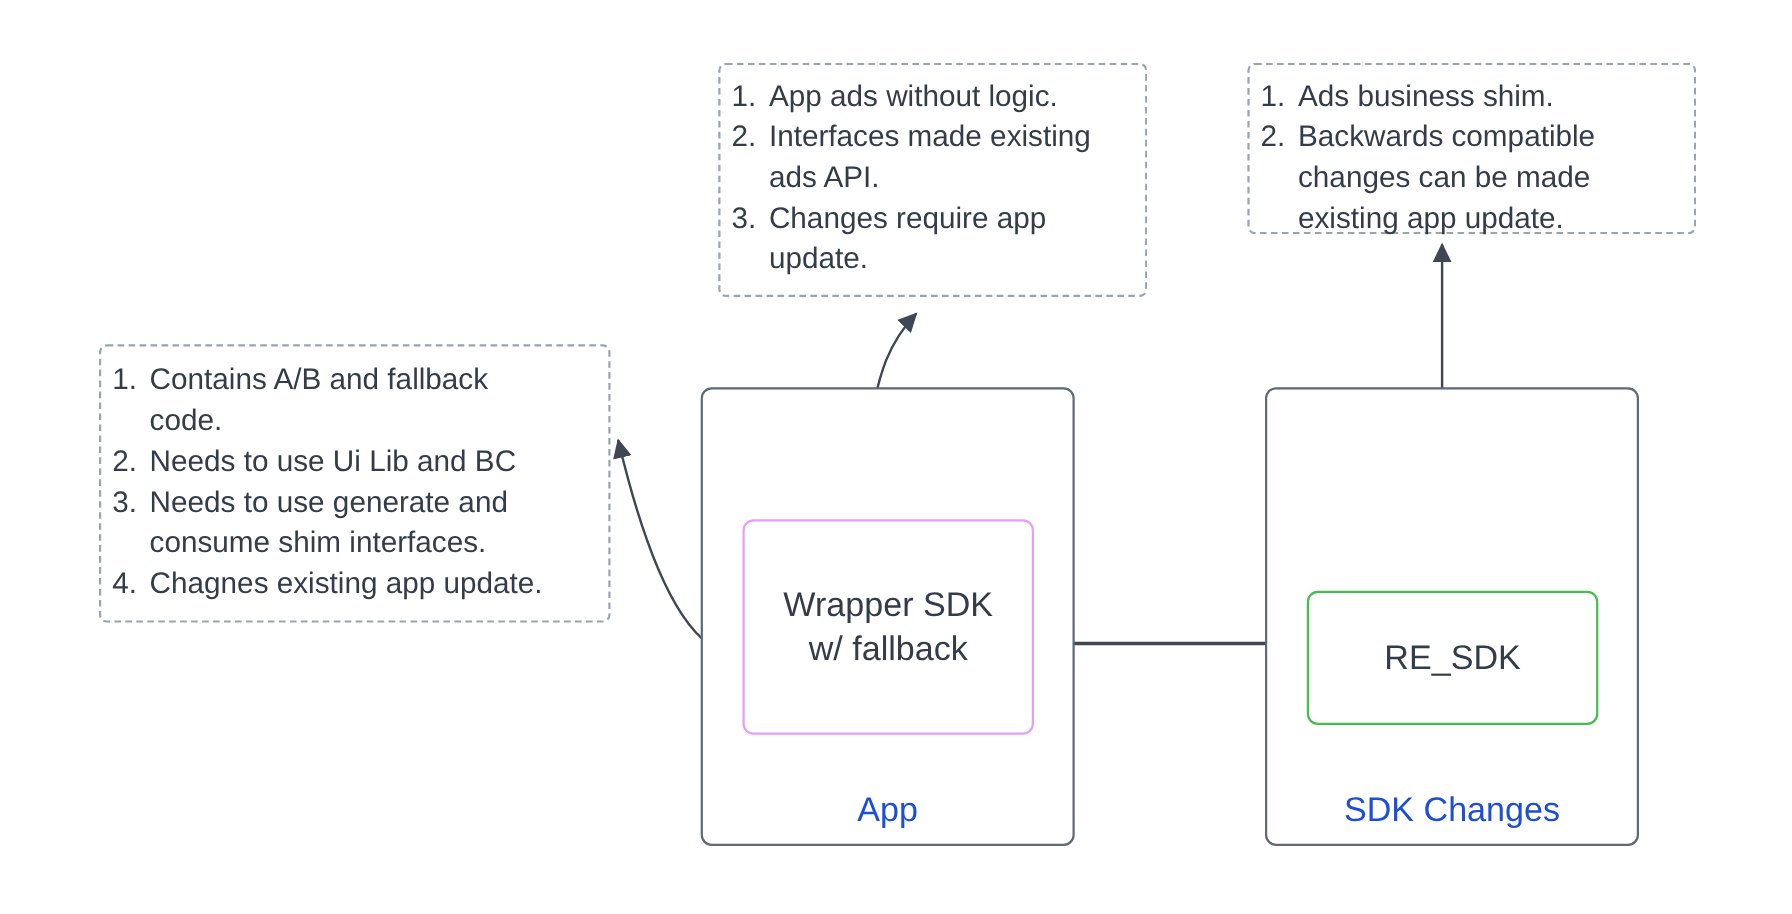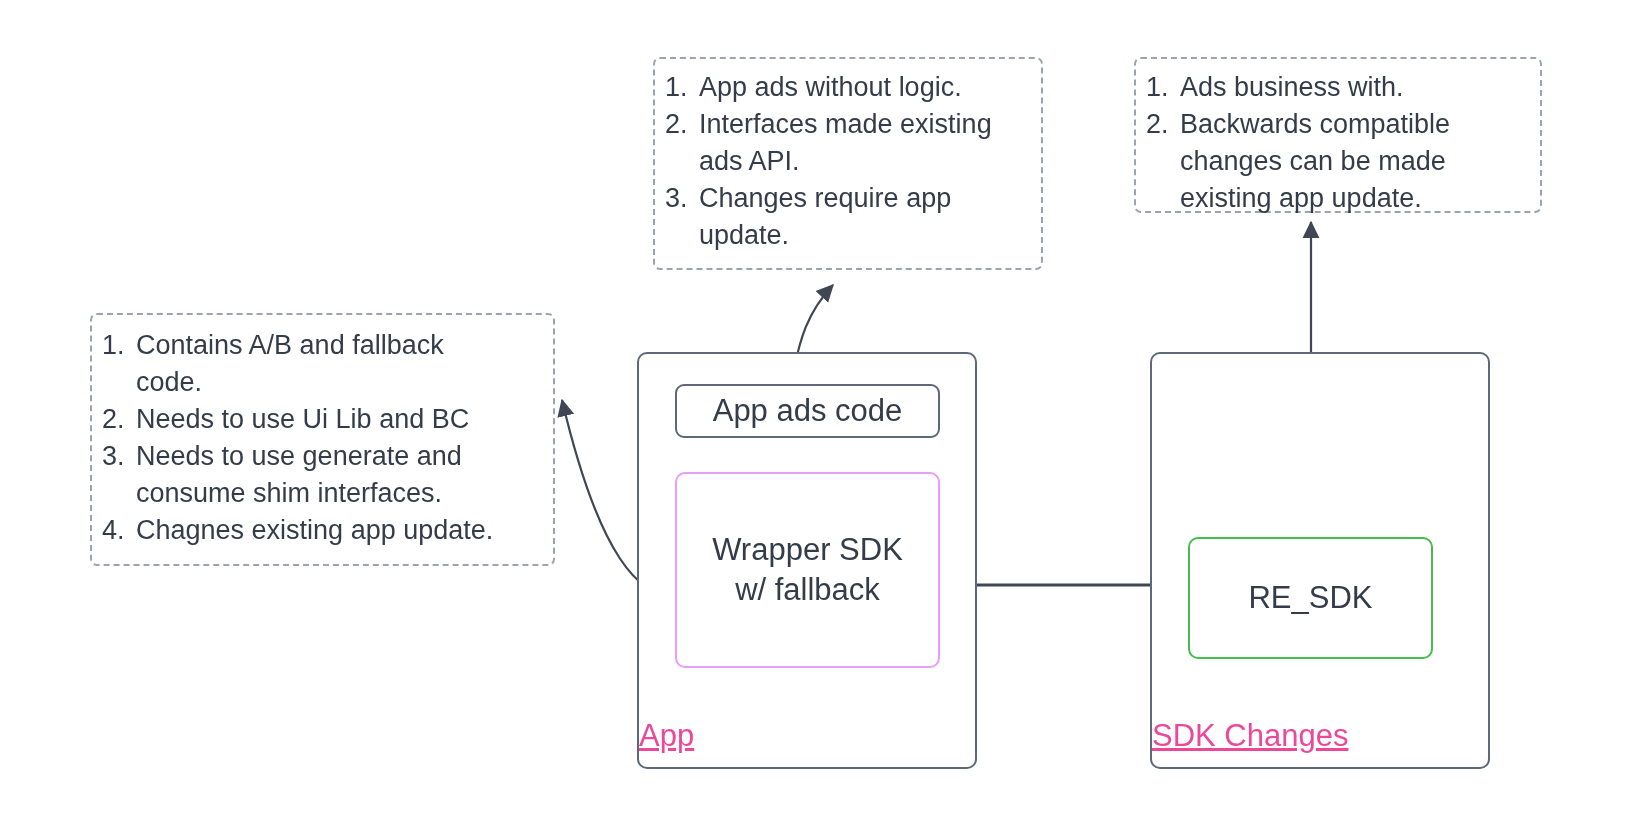--- a/index.html
+++ b/index.html
@@ -58,25 +58,24 @@
     box-sizing: border-box;
     border: 2.5px solid #5d6878;
     border-radius: 10px;
     background: #ffffff;
   }
   .container > .container-label {
     position: absolute;
     left: 0;
     right: 0;
     bottom: 12px;
-    text-align: left;
+    text-align: center;
     font-size: 31px;
-    color: #ec4899;
+    color: #1d4ed8;
     line-height: 38px;
-    text-decoration: underline;
   }
   #app-container     { left: 637px;  top: 352px; width: 340px; height: 417px; }
   #runtime-container { left: 1150px; top: 352px; width: 340px; height: 417px; }
 
   
   .node {
     position: absolute;
     box-sizing: border-box;
     display: flex;
     align-items: center;
@@ -92,21 +91,21 @@
   }
   #node-app-ads-code {
     left: 675px; top: 384px; width: 265px; height: 54px;
     border: 2.5px solid #5d6878; border-radius: 9px;
   }
   #node-wrapper-sdk {
     left: 675px; top: 472px; width: 265px; height: 196px;
     border: 2.5px solid #e79dfb; border-radius: 10px;
   }
   #node-re-sdk {
-    left: 1188px; top: 537px; width: 245px; height: 122px;
+    left: 1188px; top: 537px; width: 265px; height: 122px;
     border: 2.5px solid #46bd4e; border-radius: 10px;
   }
 
   
   #connectors {
     position: absolute;
     left: 0; top: 0;
     width: 1629px;
     height: 831px;
     pointer-events: none;
@@ -154,21 +153,21 @@
         <span class="txt">Changes require app
 update.</span>
       </li>
     </ol>
   </div>
 
   <div class="note" id="note-sdk-rt">
     <ol>
       <li>
         <span class="num">1.</span>
-        <span class="txt">Ads business with.</span>
+        <span class="txt">Ads business shim.</span>
       </li>
       <li>
         <span class="num">2.</span>
         <span class="txt">Backwards compatible
 changes can be made
 existing app update.</span>
       </li>
     </ol>
   </div>
 
@@ -196,23 +195,20 @@
   </div>
 
   <div class="container" id="app-container">
     <div class="container-label">App</div>
   </div>
 
   <div class="container" id="runtime-container">
     <div class="container-label">SDK Changes</div>
   </div>
 
-  <div class="node" id="node-app-ads-code">
-    <span class="node-label">App ads code</span>
-  </div>
 
   <div class="node" id="node-wrapper-sdk">
     <span class="node-label">Wrapper SDK
 w/ fallback</span>
   </div>
 
   <div class="node" id="node-re-sdk">
     <span class="node-label">RE_SDK</span>
   </div>
 

